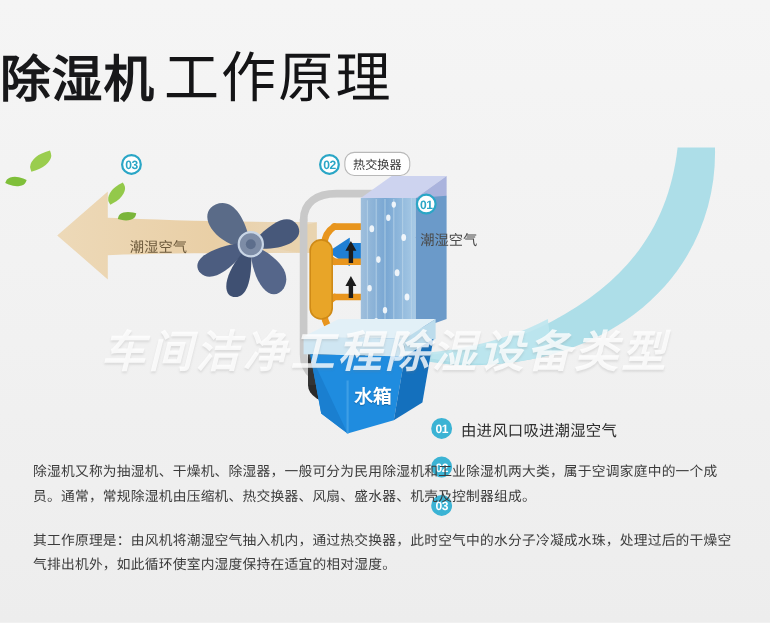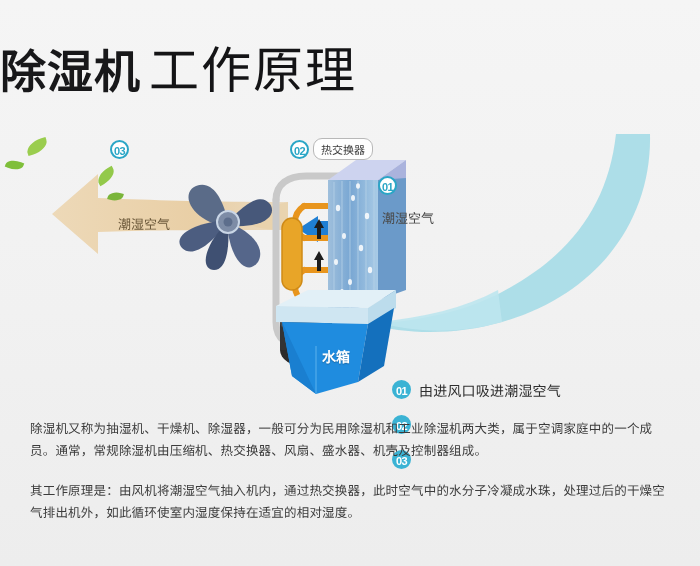--- a/index.html
+++ b/index.html
@@ -139,21 +139,21 @@
   #label-02 .badge { vertical-align: middle; }
 
   #label-01 { left: 378px; top: 58px; }
   #label-01-text { left: 382px; top: 90px; }
   #label-01-text .txt { color: #4a4a4a; font-size: 13px; text-align: center; }
 
   #label-tank {
     left: 322px;
     top: 228px;
     color: #ffffff;
-    font-size: 14px;
+    font-size: 17px;
     font-weight: 600;
     text-shadow: 0 1px 1px rgba(0,0,0,0.25);
   }
 
   
   .bullets {
     position: absolute;
     left: 392px;
     top: 254px;
     width: 300px;
@@ -366,19 +366,20 @@
       </div>
       <div class="bullet-row">
         <span class="badge solid">02</span>
       </div>
       <div class="bullet-row">
         <span class="badge solid">03</span>
       </div>
     </div>
   </div>
 
+  <div class="watermark">车间洁净工程除湿设备类型</div>
 
   <div class="copy">
     <p>除湿机又称为抽湿机、干燥机、除湿器，一般可分为民用除湿机和工业除湿机两大类，属于空调家庭中的一个成员。通常，常规除湿机由压缩机、热交换器、风扇、盛水器、机壳及控制器组成。</p>
     <p>其工作原理是：由风机将潮湿空气抽入机内，通过热交换器，此时空气中的水分子冷凝成水珠，处理过后的干燥空气排出机外，如此循环使室内湿度保持在适宜的相对湿度。</p>
   </div>
 
 </div>
 
 </body></html>

